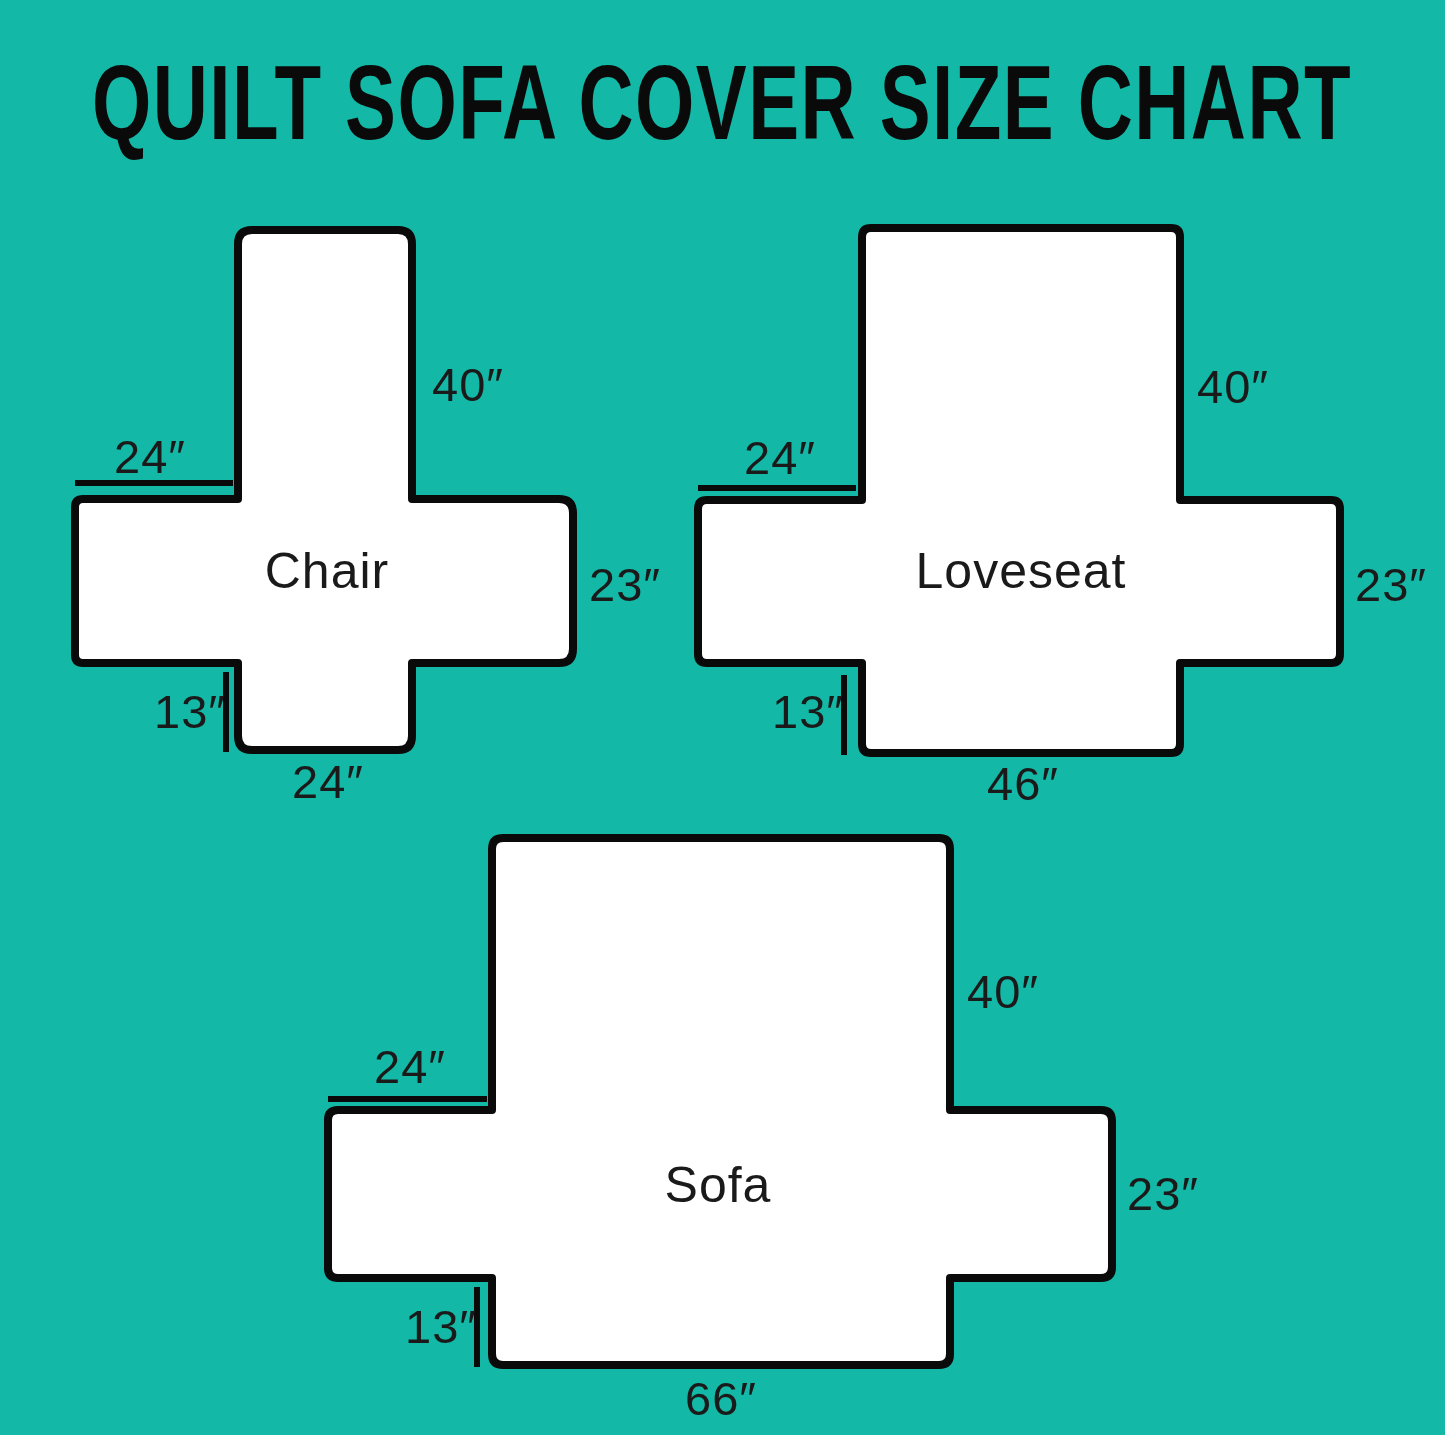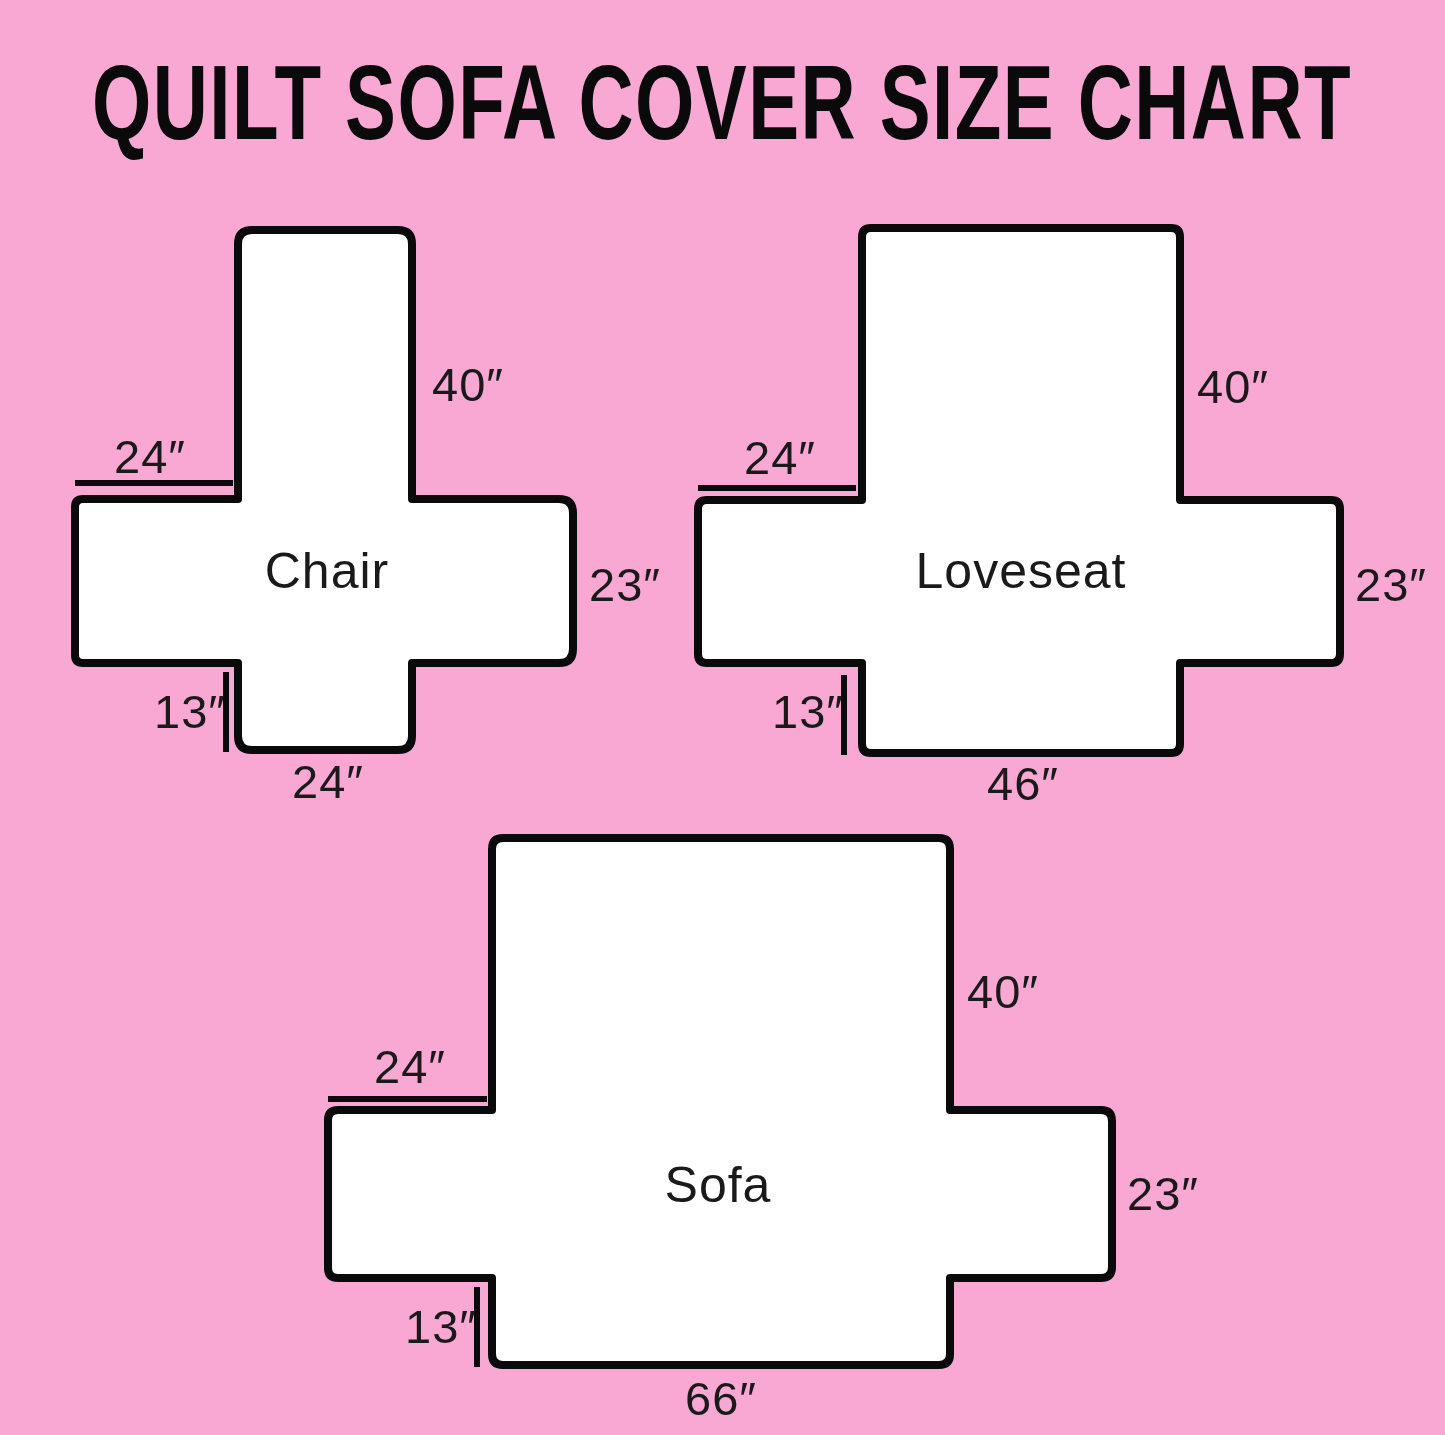--- a/index.html
+++ b/index.html
@@ -4,21 +4,21 @@
 <style>
   html, body {
     margin: 0;
     padding: 0;
     background: #ffffff;
   }
   .stage {
     position: relative;
     width: 1445px;
     height: 1435px;
-    background: #f9a8d4;
+    background: #14b8a6;
     overflow: hidden;
   }
   svg {
     display: block;
   }
   svg text {
     font-family: "Liberation Sans", "DejaVu Sans", sans-serif;
     letter-spacing: 1px;
   }
   svg text.title {

